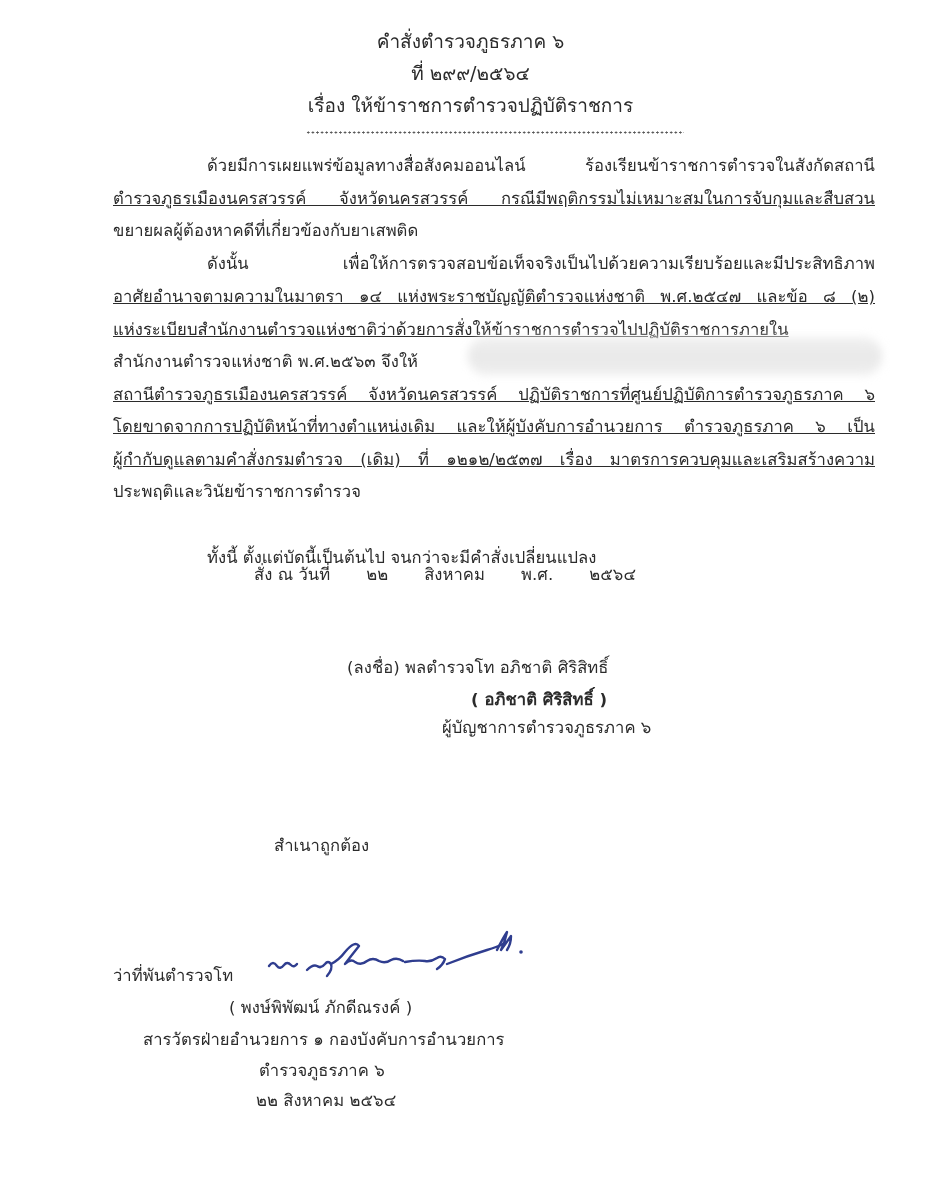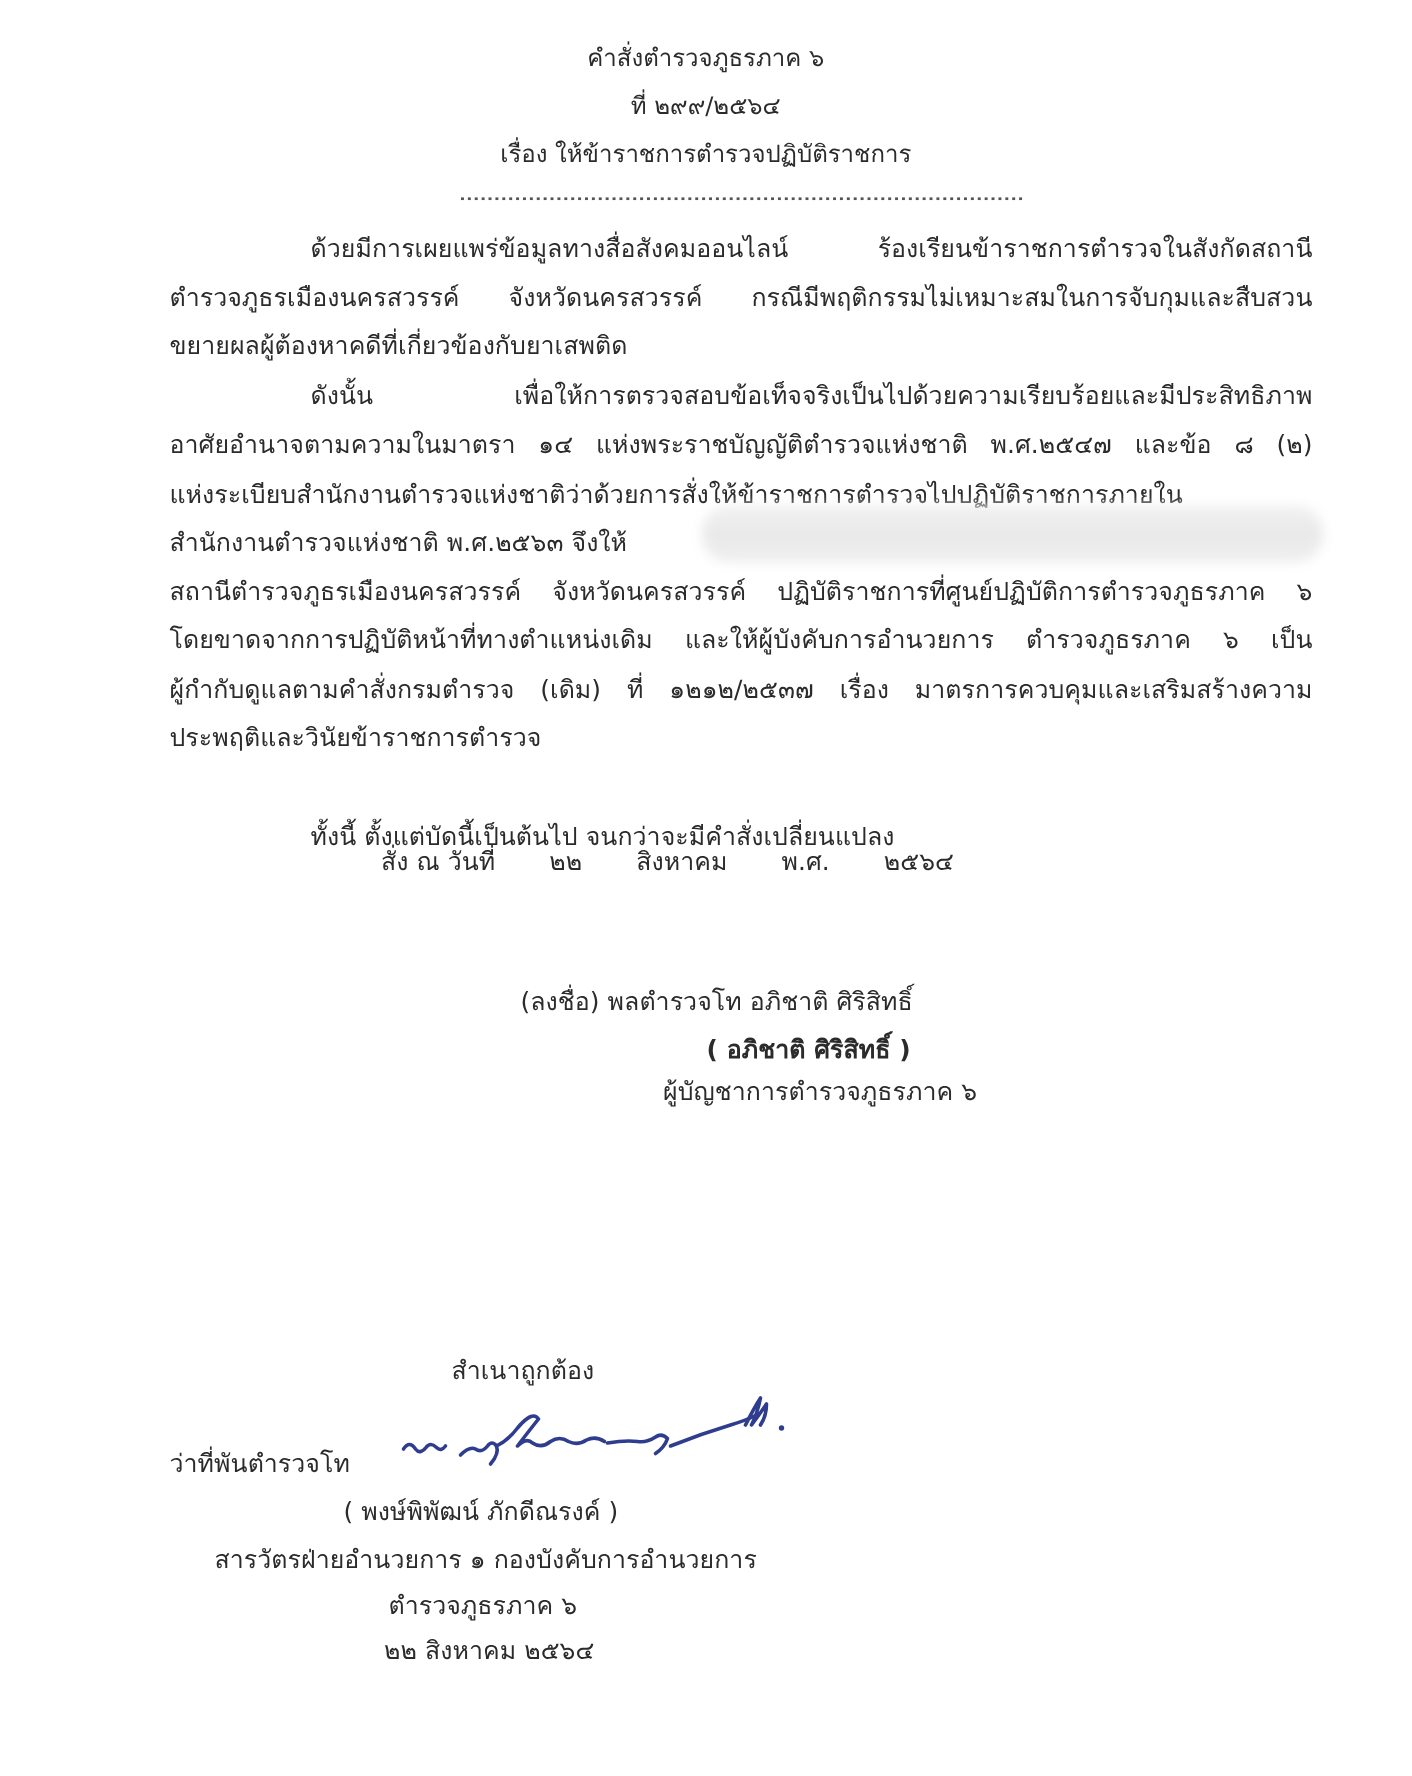--- a/index.html
+++ b/index.html
@@ -4,28 +4,28 @@
 <style>
   * { box-sizing: border-box; margin: 0; padding: 0; }
   html, body { width: 941px; height: 1184px; background: #ffffff; overflow: hidden; }
   body {
     position: relative;
     font-family: "DejaVu Sans", "Liberation Sans", sans-serif;
     color: #2b2b2b;
     font-size: 16px;
   }
   .abs { position: absolute; white-space: nowrap; }
-  .hdr { left: 0; width: 941px; text-align: center; font-size: 16px; }
+  .hdr { left: 0; width: 941px; text-align: center; font-size: 19px; }
   .dotline {
     position: absolute; left: 306px; top: 131px; width: 378px; height: 3px;
     background-image: radial-gradient(circle, #555 0.9px, transparent 1.2px);
     background-size: 4.6px 3px; background-repeat: repeat-x;
   }
   .line { font-size: 16.6px; letter-spacing: 0.05px; }
-  .just { left: 113px; width: 762px; text-align: justify; text-align-last: justify; }
+  .just { left: 113px; width: 762px; text-align: justify; text-align-last: justify; text-decoration: underline; }
   .blur {
     position: absolute; left: 468px; top: 337px; width: 414px; height: 38px;
     background: linear-gradient(180deg, #f1f1f1 0%, #e9e9e9 50%, #efefef 100%);
     border-radius: 18px;
     filter: blur(4px);
   }
   .sig { position: absolute; left: 265px; top: 928px; width: 290px; height: 60px; }
 </style>
 </head>
 <body>
@@ -56,21 +56,21 @@
   <span>๒๒</span>
   <span>สิงหาคม</span>
   <span>พ.ศ.</span>
   <span>๒๕๖๔</span>
 </div>
 
 <div class="abs line" style="left:347px; top:654px;">(ลงชื่อ) พลตำรวจโท  อภิชาติ  ศิริสิทธิ์</div>
 <div class="abs line" style="left:471px; top:686px;font-weight:bold;">( อภิชาติ  ศิริสิทธิ์ )</div>
 <div class="abs line" style="left:442px; top:714px;">ผู้บัญชาการตำรวจภูธรภาค ๖</div>
 
-<div class="abs line" style="left:274px; top:900px;margin-left:27px;">สำเนาถูกต้อง</div>
+<div class="abs line" style="left:274px; top:832px;">สำเนาถูกต้อง</div>
 <div class="abs line" style="left:113px; top:962px;">ว่าที่พันตำรวจโท</div>
 
 <svg class="sig" viewBox="0 0 290 60">
   <g fill="none" stroke="#2f3d8f" stroke-width="2.4" stroke-linecap="round" stroke-linejoin="round">
     <path d="M4 38 q4 -6 8 0 q3 4 7 -1 q3 -4 7 0 q3 3 6 -1"></path>
     <path d="M42 42 q6 -6 10 -4 q4 3 8 -2 q3 -4 6 0 q2 5 -4 12"></path>
     <path d="M66 36 q8 -4 14 -12 q10 -12 14 -6 q-8 10 -14 18 q6 -6 10 -2 q6 4 12 -1 q6 -4 12 0 q6 3 12 -1 q6 -3 12 1"></path>
     <path d="M140 34 q12 -2 20 -1 q6 1 12 -3 q4 -3 8 1 q-2 6 -8 10"></path>
     <path d="M182 36 q20 -8 40 -14 q10 -3 16 -6"></path>
     <path d="M232 22 q6 -12 10 -18 q-2 10 -6 18 q6 -8 10 -14 q0 8 -4 14"></path>

